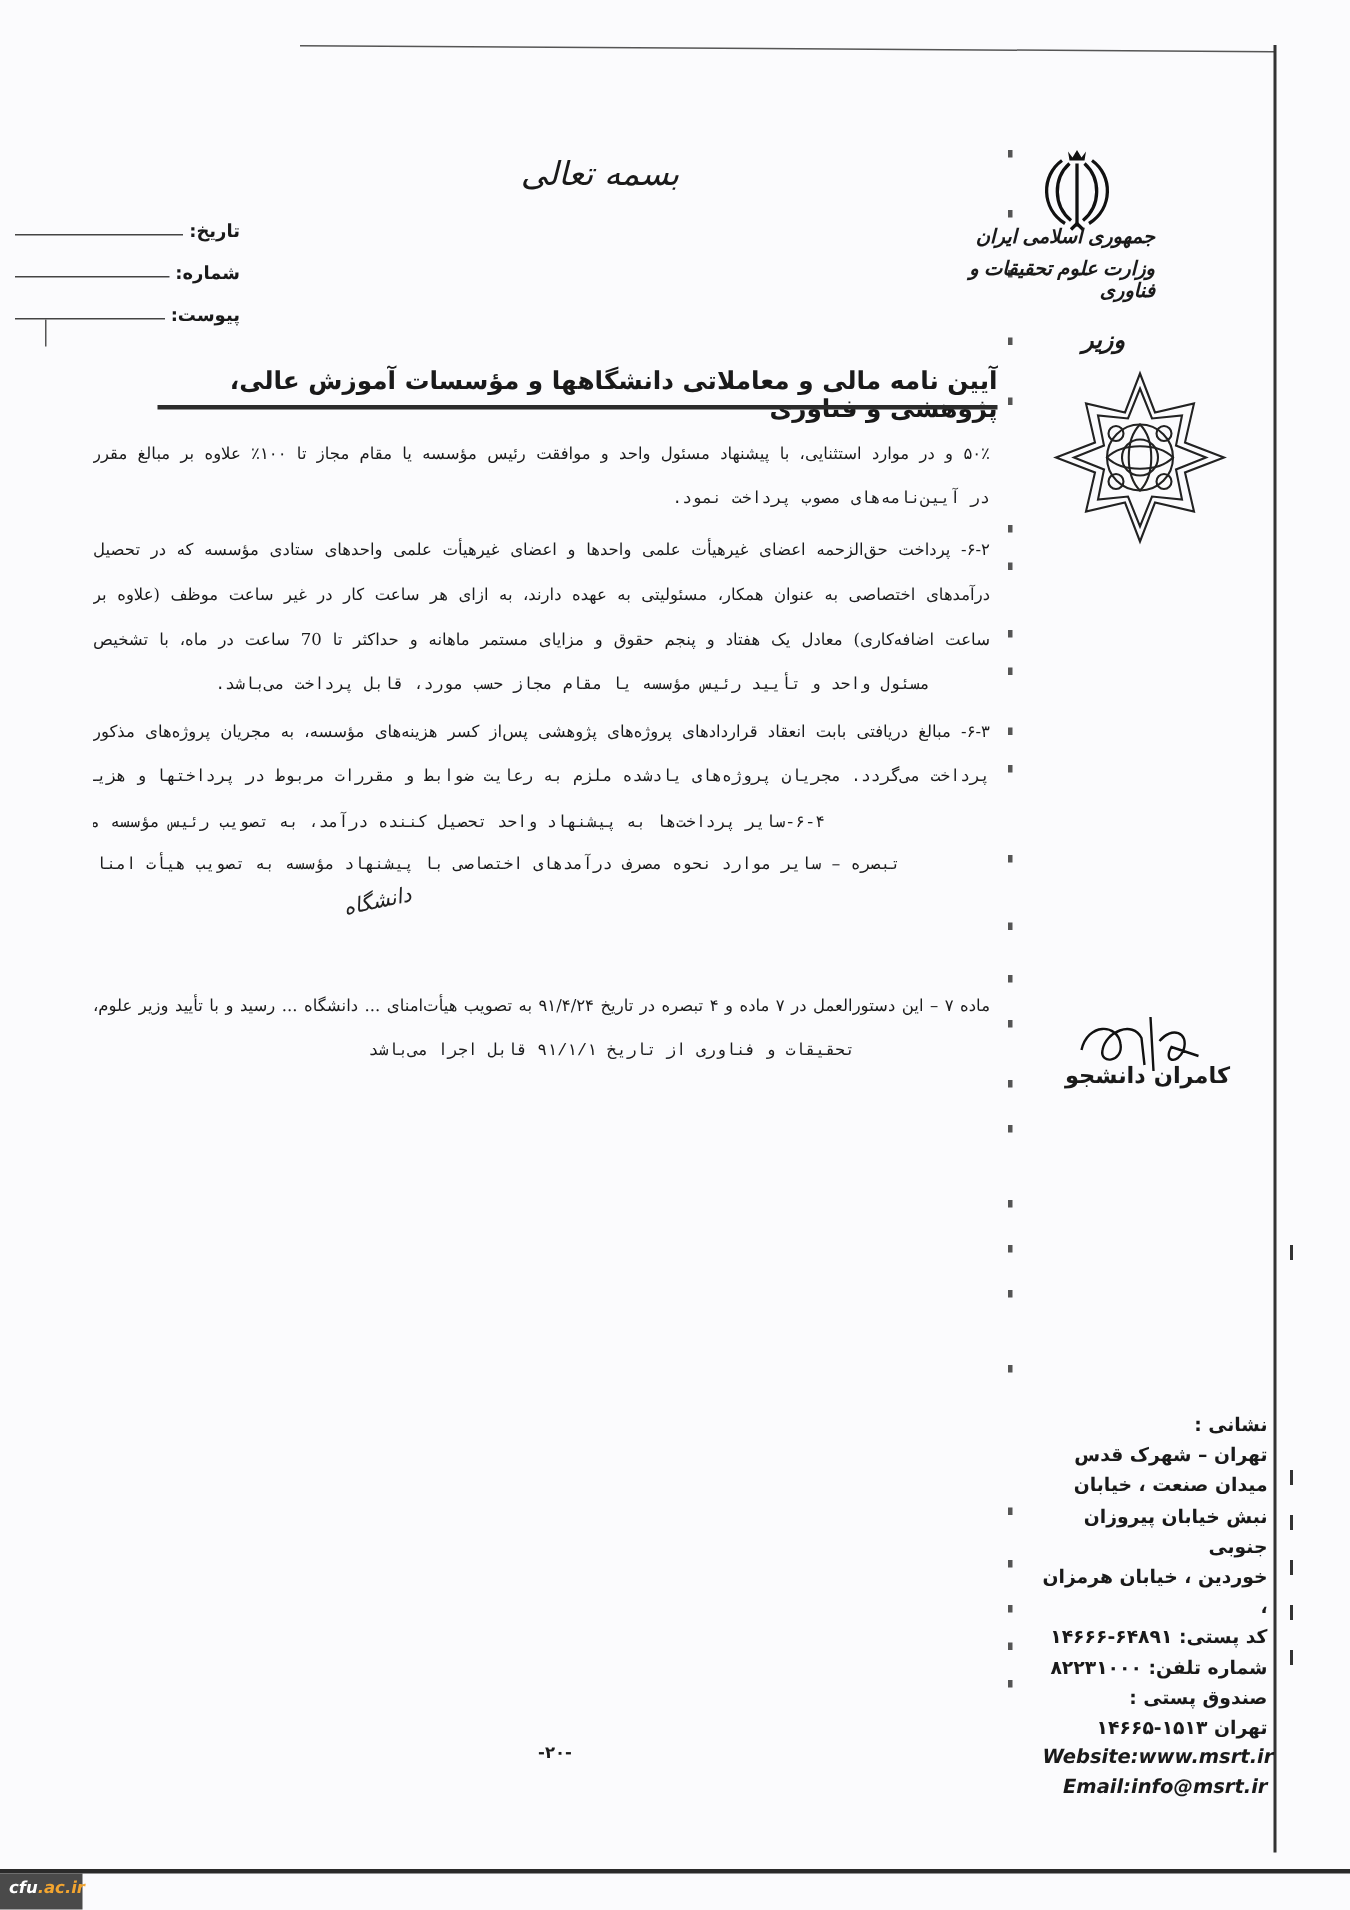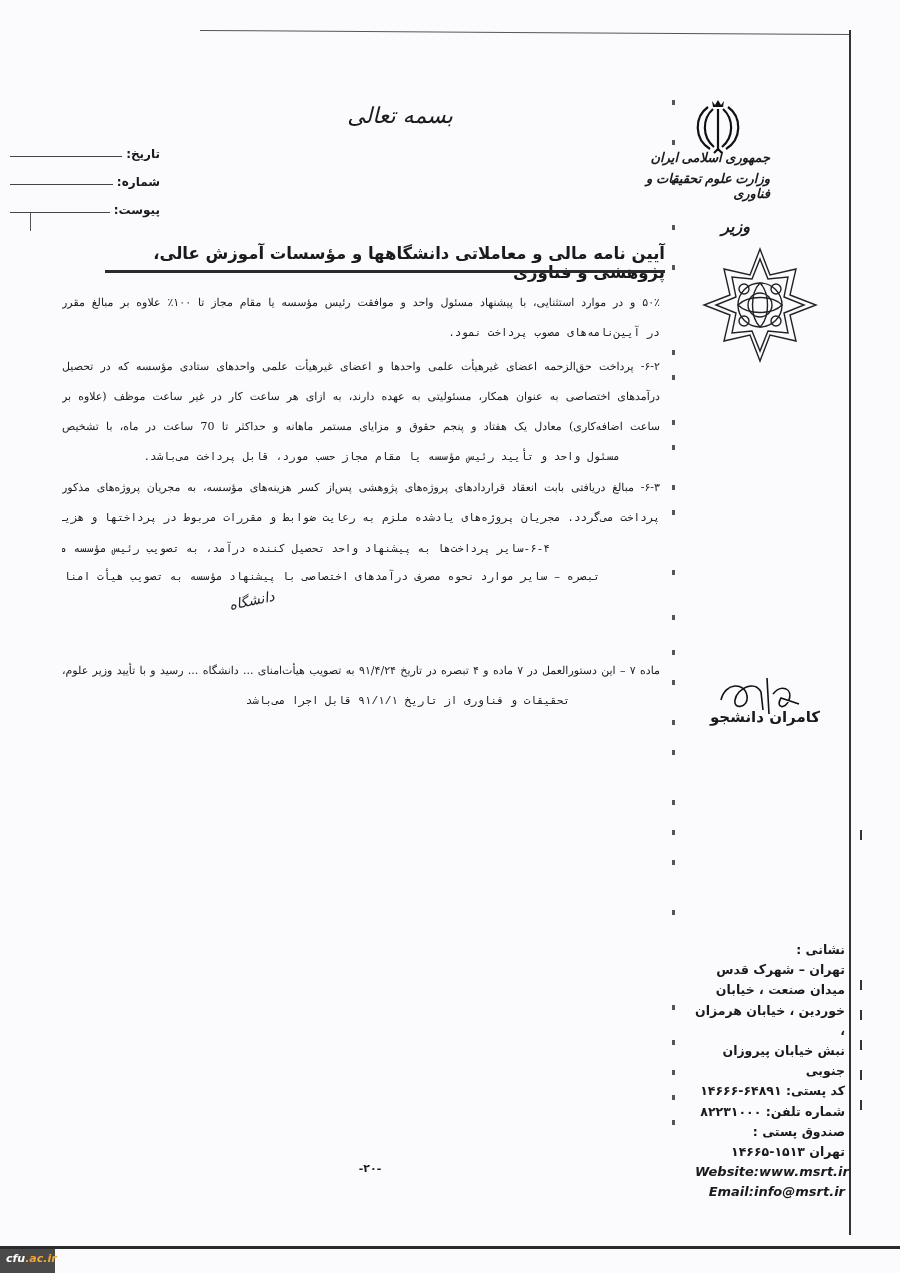--- a/index.html
+++ b/index.html
@@ -174,22 +174,22 @@
   <svg width="90" height="50" viewBox="0 0 90 50">
     <path d="M6 30 C10 12 30 12 32 26 C34 38 18 40 20 30 C22 18 40 10 46 22 L48 40 M52 8 L54 44 M58 24 C66 14 78 18 74 30 C70 40 60 38 66 28 L84 34" fill="none" stroke="#111" stroke-width="1.6"></path>
   </svg>
 </div>
 <div class="abs signer">کامران دانشجو</div>
 
 <div class="abs address">
   <div>نشانی :</div>
   <div>تهران – شهرک قدس</div>
   <div>میدان صنعت ، خیابان</div>
+  <div>نبش خیابان پیروزان جنوبی</div>
   <div>خوردین ، خیابان هرمزان ،</div>
-  <div>نبش خیابان پیروزان جنوبی</div>
   <div>کد پستی: ۶۴۸۹۱-۱۴۶۶۶</div>
   <div>شماره تلفن: ۸۲۲۳۱۰۰۰</div>
   <div>صندوق پستی :</div>
   <div>تهران ۱۵۱۳-۱۴۶۶۵</div>
   <div class="ltr">Website:www.msrt.ir</div>
   <div class="ltr">Email:info@msrt.ir</div>
 </div>
 
 <div class="abs pagenum">-۲۰-</div>
 

